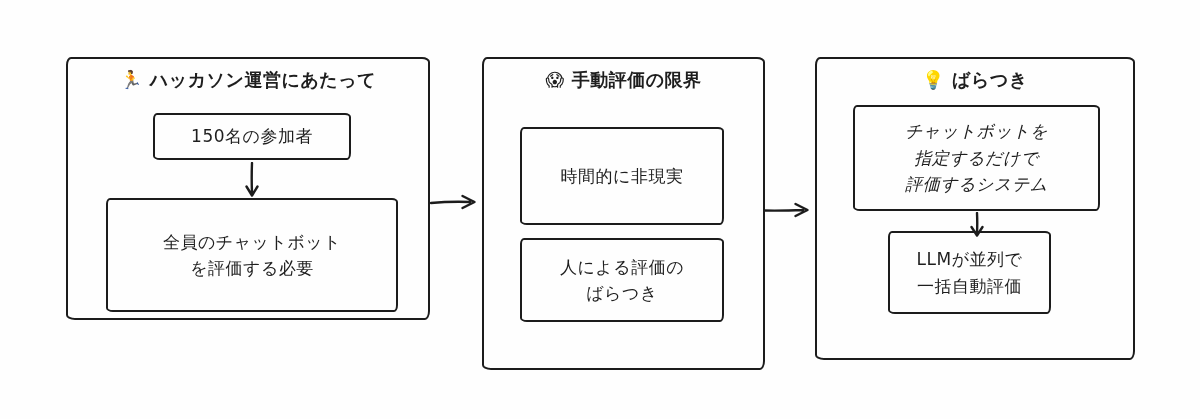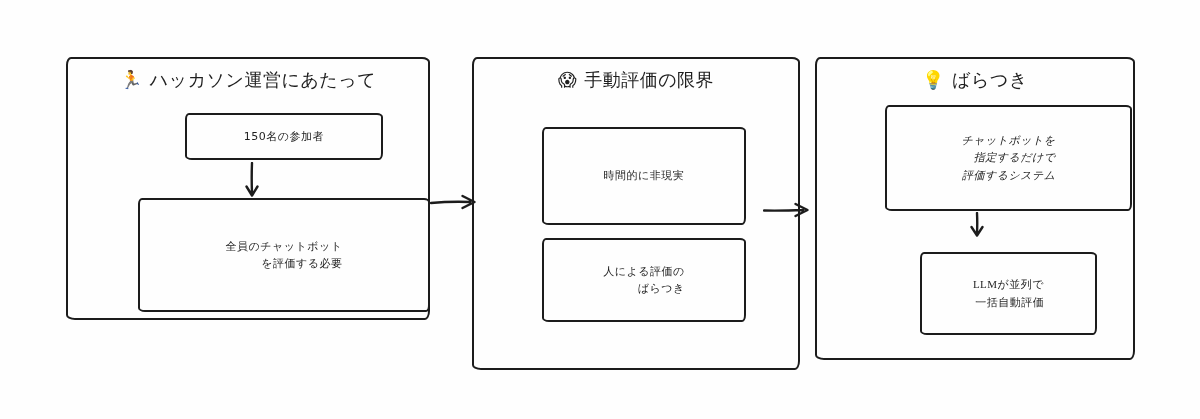--- a/index.html
+++ b/index.html
@@ -19,60 +19,59 @@
     position: absolute;
     border: 2.3px solid #1c1c1c;
     border-radius: 5px 8px 5px 9px / 8px 5px 9px 5px;
     background: transparent;
   }
   .panel-title {
     position: absolute;
     top: 9px; left: 0; right: 0;
     text-align: center;
     font-size: 18px;
-    font-weight: 400;
+    font-weight: 700;
     letter-spacing: 0.5px;
     white-space: nowrap;
   }
   .panel-title .icon { margin-right: 7px; }
   .node {
     position: absolute;
     border: 2.2px solid #1c1c1c;
     border-radius: 4px 6px 4px 7px / 6px 4px 7px 4px;
     display: flex;
     align-items: center;
     justify-content: center;
-    text-align: right;
-    font-size: 11px;
+    text-align: center;
+    font-size: 17px;
     font-weight: 500;
     line-height: 1.55;
     letter-spacing: 0.5px;
     white-space: pre-line;
     background: transparent;
-    margin-left: 32px;
   }
   .arrow { position: absolute; line-height: 0; }
   .arrow svg { display: block; }
 
   
   .panel-1 { left: 66px; top: 57px; width: 364px; height: 263px; }
   .p1-box1 { left: 85px;  top: 54px;  width: 198px; height: 47px; }
   .p1-arrow { left: 175px; top: 103px; }
   .p1-box2 { left: 38px;  top: 139px; width: 292px; height: 114px; }
 
   
-  .panel-2 { left: 472px; top: 57px; width: 328px; height: 313px; }
+  .panel-2 { left: 482px; top: 57px; width: 283px; height: 313px; }
   .p2-box1 { left: 36px; top: 68px;  width: 204px; height: 98px; }
   .p2-box2 { left: 36px; top: 179px; width: 204px; height: 84px; }
 
   
   .panel-3 { left: 815px; top: 57px; width: 320px; height: 303px; }
   .p3-box1 { left: 36px; top: 46px;  width: 247px; height: 106px; font-style: italic; }
   .p3-arrow { left: 151px; top: 153px; }
-  .p3-box2 { left: 71px; top: 193px; width: 177px; height: 83px; font-family: Liberation Serif, serif; }
+  .p3-box2 { left: 71px; top: 172px; width: 163px; height: 83px; }
 
   
   .flow-1 { left: 430px; top: 193px; }
   .flow-2 { left: 763px; top: 201px; }
 </style>
 </head>
 <body>
 
 <div class="canvas">
 

